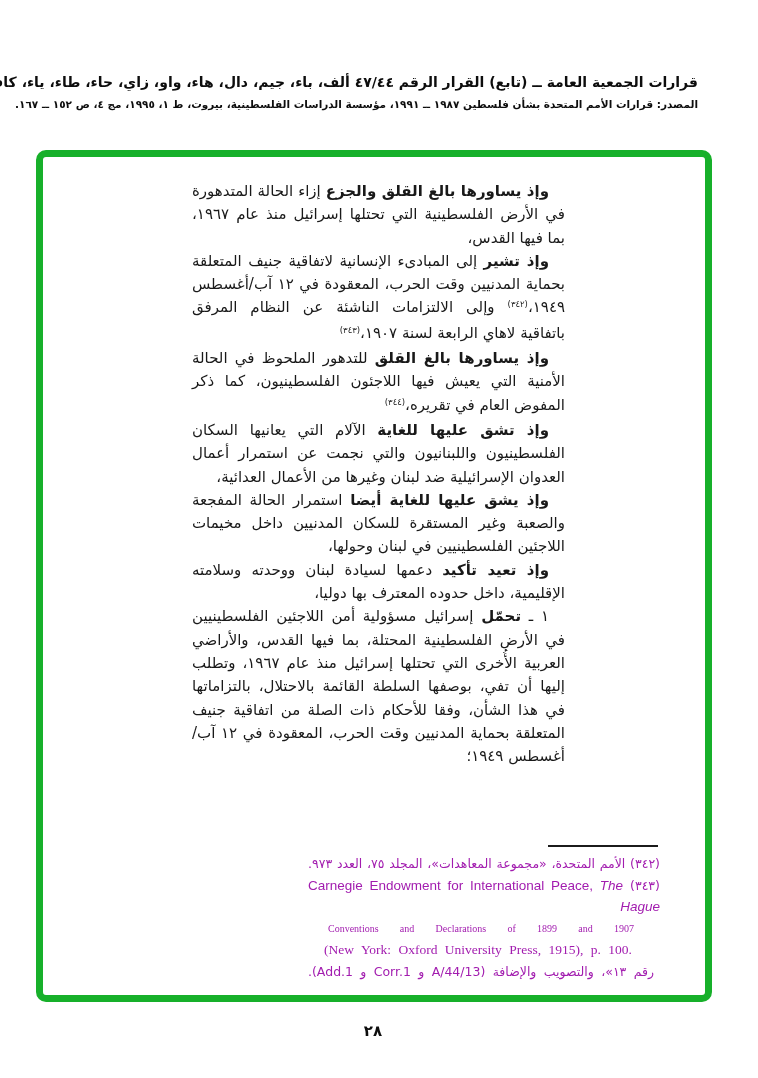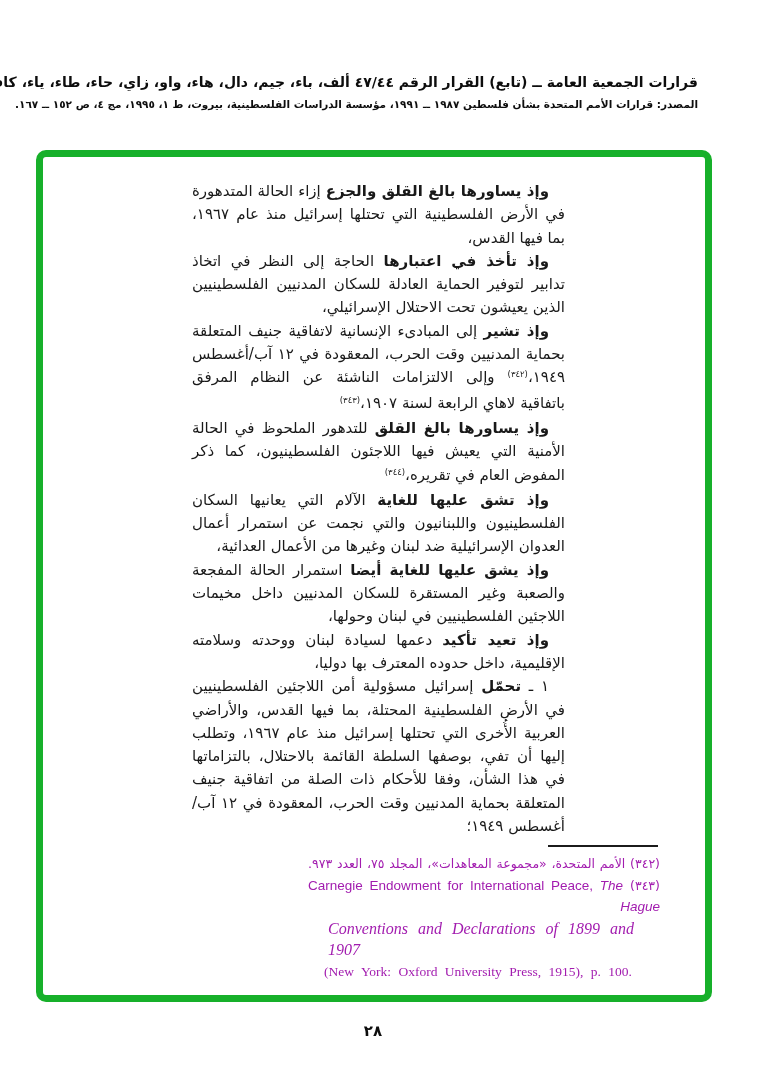--- a/index.html
+++ b/index.html
@@ -37,21 +37,21 @@
     border-top:2px solid #1b1b1b;
   }
   .footnotes{
     position:absolute;top:853px;right:98px;width:352px;
     font-size:12.5px;line-height:21.5px;color:#a21caf;
   }
   .fn{margin:0;text-align:justify;text-align-last:justify;}
   .fn-marker{white-space:nowrap;}
   .en{font-family:Liberation Sans, sans-serif;font-size:13.5px;}
   .fn-en-cont1{
-    direction:ltr;font-family:"Liberation Serif",serif;font-style:italic;font-size:16px;
+    direction:ltr;font-family:"Liberation Serif",serif;font-size:10px;
     padding:0 26px 0 20px;box-sizing:border-box;
   }
   .fn-en-cont2{
     direction:ltr;font-family:"Liberation Serif",serif;font-size:13.5px;
     padding:0 28px 0 16px;box-sizing:border-box;
   }
   .fn-cont{padding-right:6px;box-sizing:border-box;}
   
   .page-number{
     position:absolute;top:1022px;left:12px;width:722px;text-align:center;
@@ -66,21 +66,20 @@
   <div class="header">
     <div class="header-title">قرارات الجمعية العامة ــ (تابع) القرار الرقم ٤٧/٤٤ ألف، باء، جيم، دال، هاء، واو، زاي، حاء، طاء، ياء، كاف</div>
     <div class="header-source">المصدر: قرارات الأمم المتحدة بشأن فلسطين ١٩٨٧ ــ ١٩٩١، مؤسسة الدراسات الفلسطينية، بيروت، ط ١، ١٩٩٥، مج ٤، ص ١٥٢ ــ ١٦٧.</div>
   </div>
 
   <div class="frame"></div>
 
   <div class="body-text">
     <p class="para"><span class="lead">وإذ يساورها بالغ القلق والجزع</span><span> إزاء الحالة المتدهورة في الأرض الفلسطينية التي تحتلها إسرائيل منذ عام ١٩٦٧، بما فيها القدس،</span></p>
 
-    <p class="para"><span class="lead">وإذ تأخذ في اعتبارها</span><span> الحاجة إلى النظر في اتخاذ تدابير لتوفير الحماية العادلة للسكان المدنيين الفلسطينيين الذين يعيشون تحت الاحتلال الإسرائيلي،</span></p>
 
     <p class="para"><span class="lead">وإذ تشير</span><span> إلى المبادىء الإنسانية لاتفاقية جنيف المتعلقة بحماية المدنيين وقت الحرب، المعقودة في ١٢ آب/أغسطس ١٩٤٩،</span><span class="fn-ref">(٣٤٢)</span><span> وإلى الالتزامات الناشئة عن النظام المرفق باتفاقية لاهاي الرابعة لسنة ١٩٠٧،</span><span class="fn-ref">(٣٤٣)</span></p>
 
     <p class="para"><span class="lead">وإذ يساورها بالغ القلق</span><span> للتدهور الملحوظ في الحالة الأمنية التي يعيش فيها اللاجئون الفلسطينيون، كما ذكر المفوض العام في تقريره،</span><span class="fn-ref">(٣٤٤)</span></p>
 
     <p class="para"><span class="lead">وإذ تشق عليها للغاية</span><span> الآلام التي يعانيها السكان الفلسطينيون واللبنانيون والتي نجمت عن استمرار أعمال العدوان الإسرائيلية ضد لبنان وغيرها من الأعمال العدائية،</span></p>
 
     <p class="para"><span class="lead">وإذ يشق عليها للغاية أيضا</span><span> استمرار الحالة المفجعة والصعبة وغير المستقرة للسكان المدنيين داخل مخيمات اللاجئين الفلسطينيين في لبنان وحولها،</span></p>
 
     <p class="para"><span class="lead">وإذ تعيد تأكيد</span><span> دعمها لسيادة لبنان ووحدته وسلامته الإقليمية، داخل حدوده المعترف بها دوليا،</span></p>
@@ -93,17 +92,18 @@
   <div class="footnotes">
     <p class="fn"><span>(٣٤٢) الأمم المتحدة، «مجموعة المعاهدات»، المجلد ٧٥، العدد ٩٧٣.</span></p>
 
     <p class="fn"><span class="fn-marker">(٣٤٣)</span> <span class="en" dir="ltr"><span>Carnegie Endowment for International Peace,</span> <i>The Hague</i></span></p>
 
     <p class="fn fn-en-cont1"><span>Conventions and Declarations of 1899 and 1907</span></p>
 
     <p class="fn fn-en-cont2"><span>(New York: Oxford University Press, 1915), p. 100.</span></p>
 
 
+    <p class="fn fn-cont"><span>رقم ١٣»، والتصويب والإضافة (A/44/13 و Corr.1 و Add.1).</span></p>
   </div>
 
   <div class="page-number">٢٨</div>
 
 </div>
 
 </body></html>

